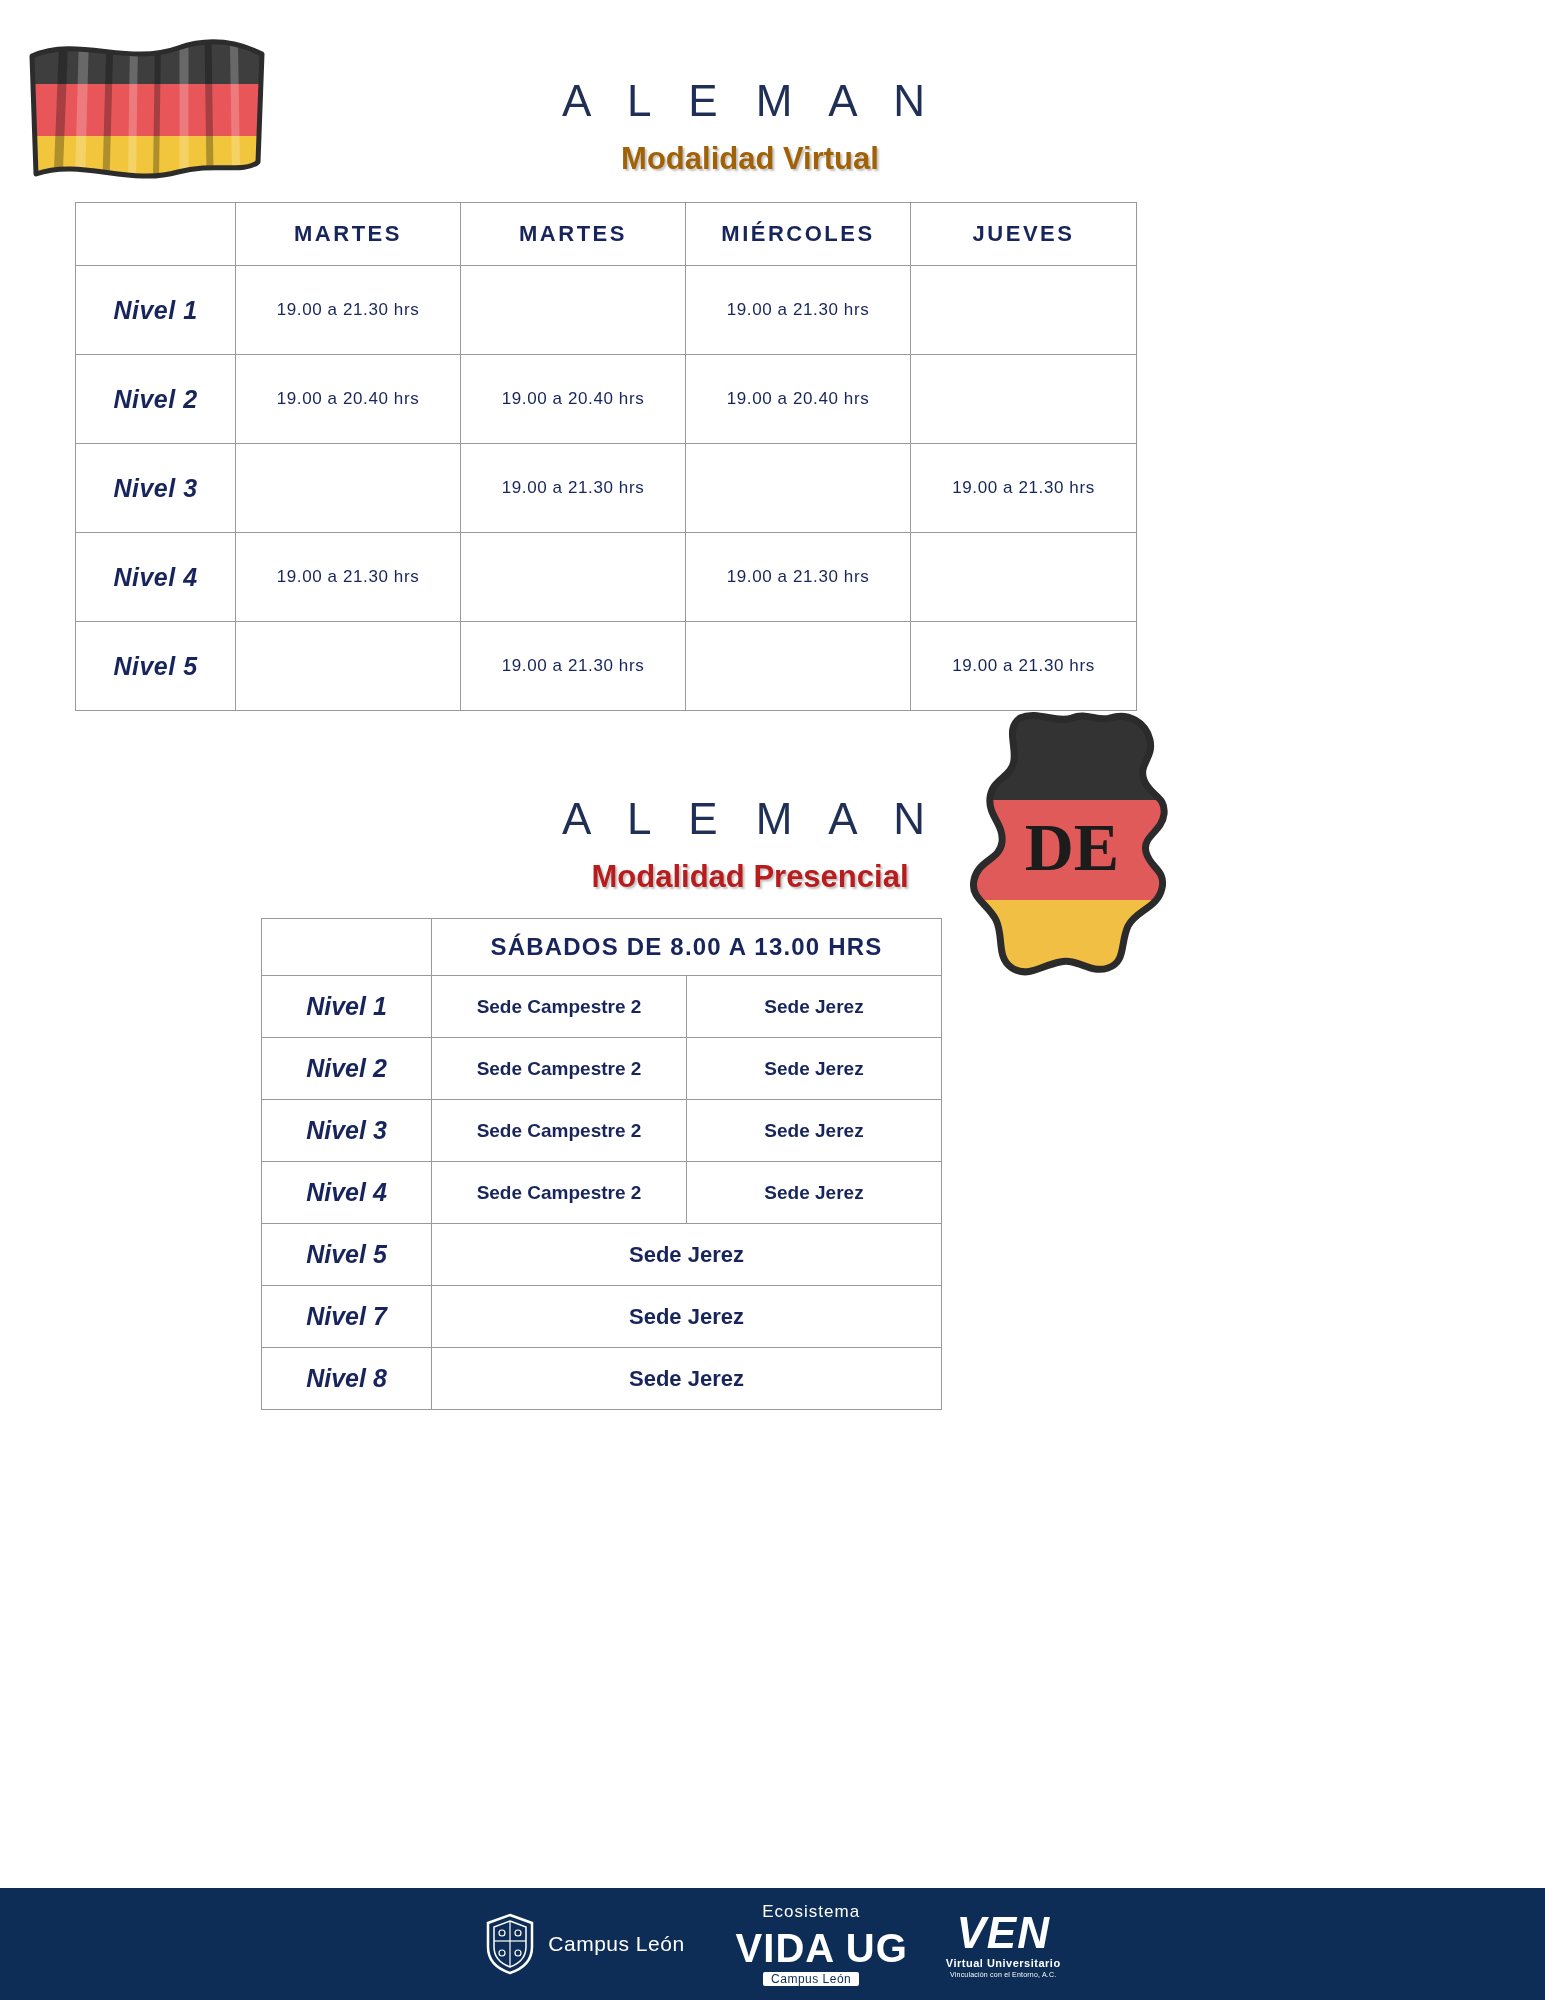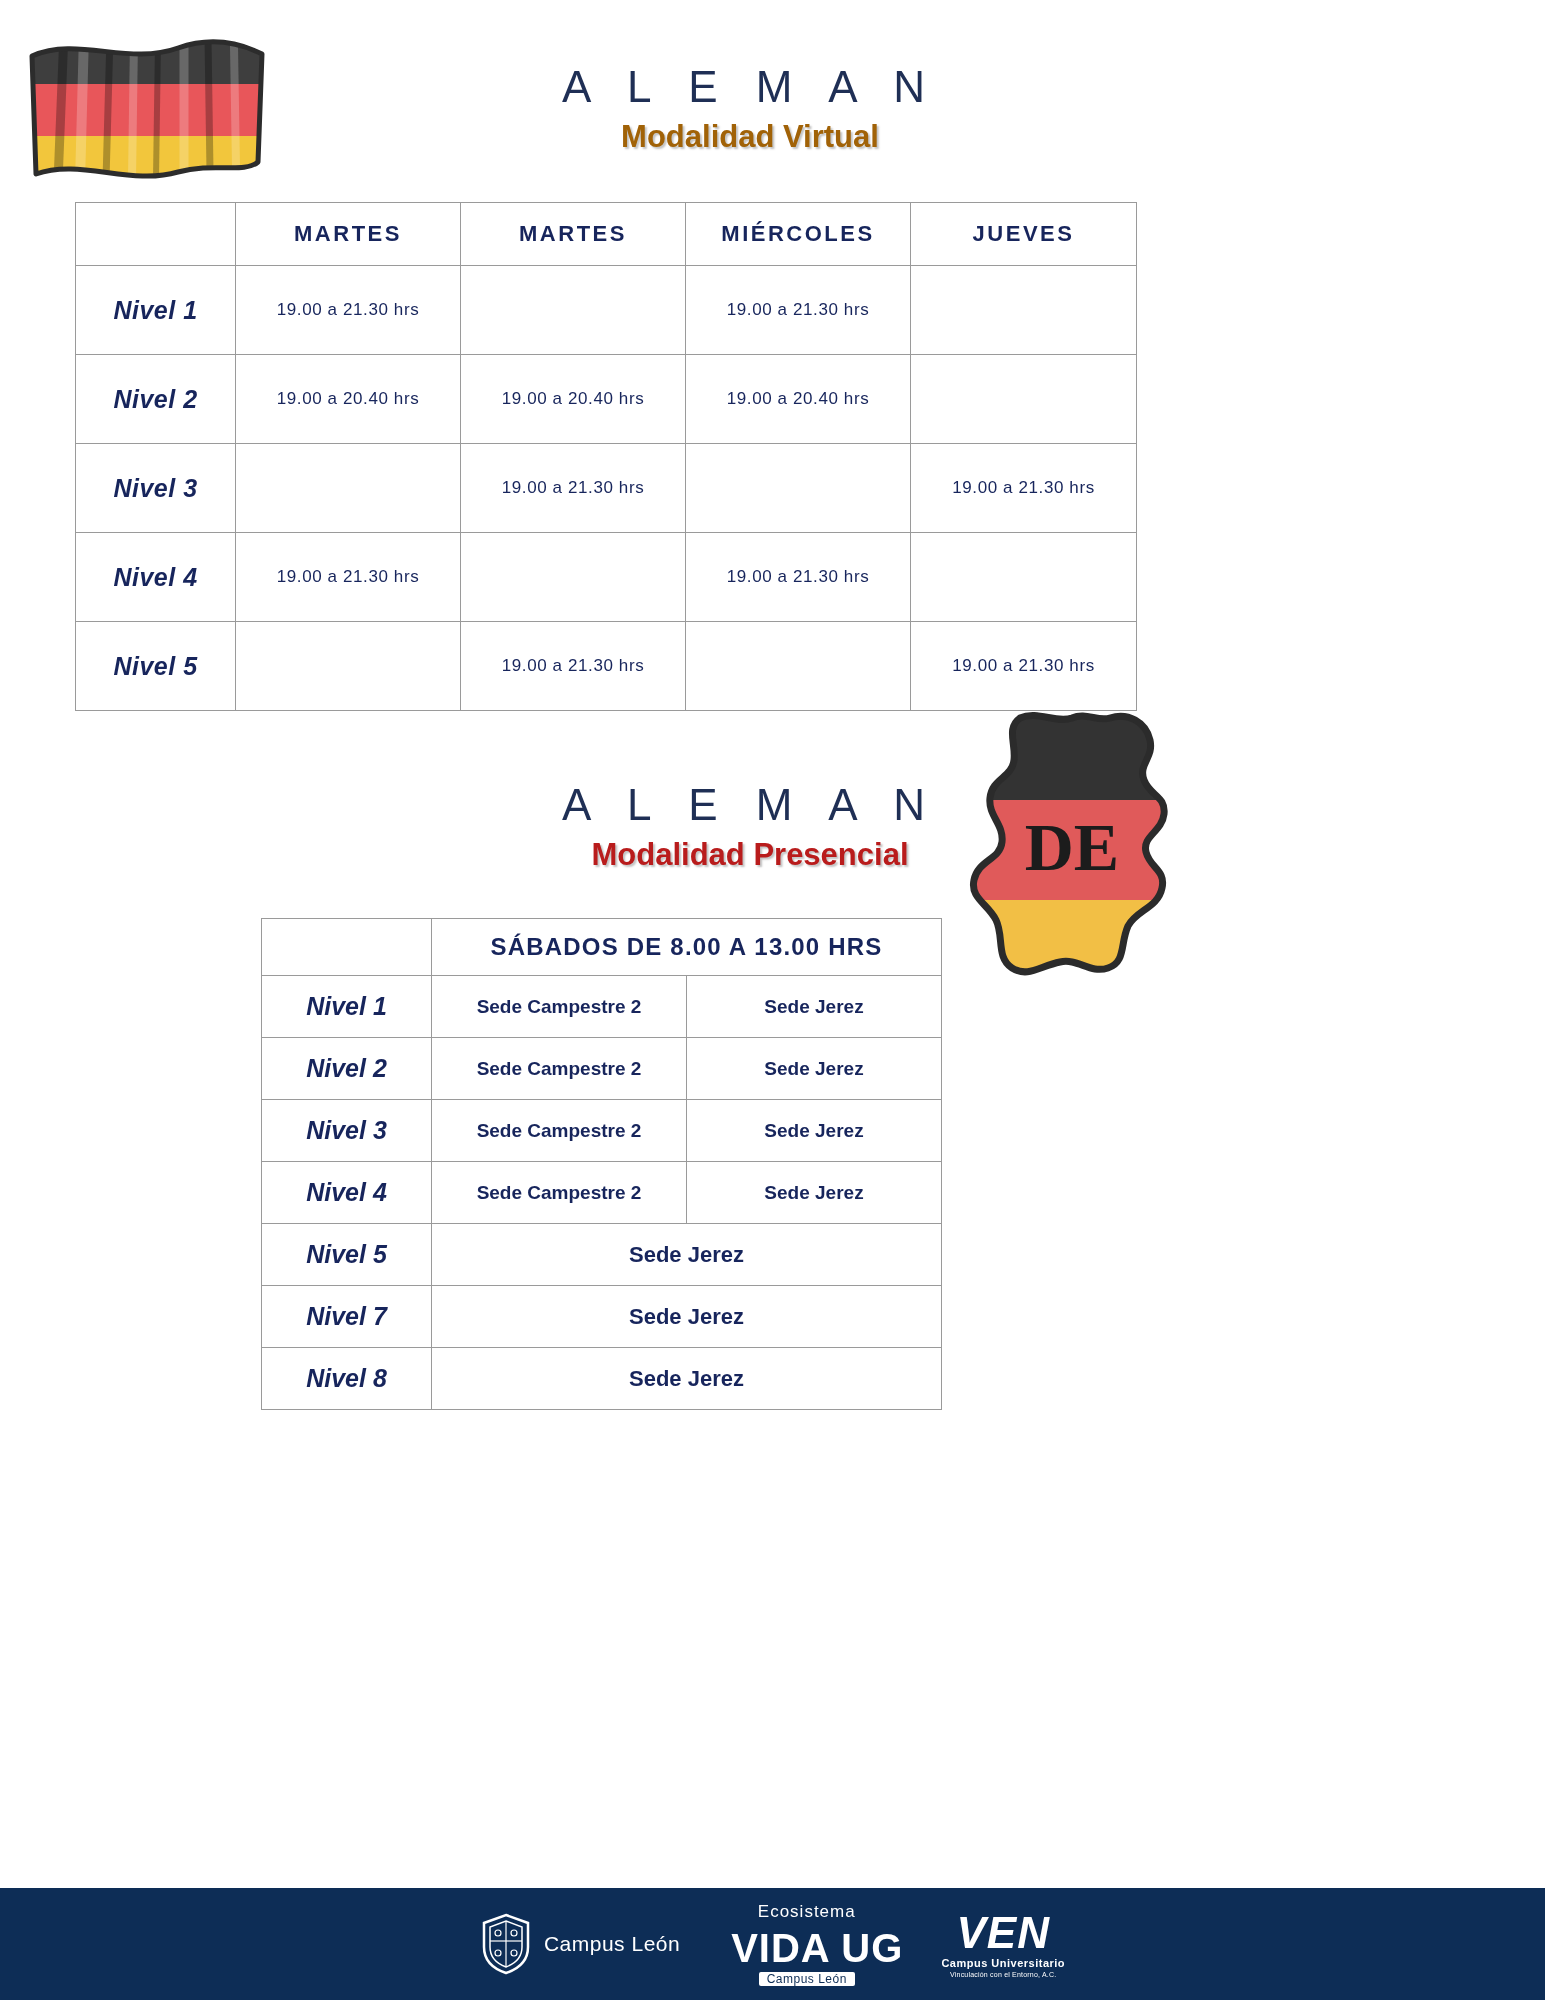--- a/index.html
+++ b/index.html
@@ -39,21 +39,21 @@
     top: 780px;
     width: 900px;
     text-align: center;
   }
   .main-title {
     font-size: 44px;
     letter-spacing: 13px;
     color: #1f2f55;
     font-weight: 400;
     font-family: "Liberation Sans", sans-serif;
-    margin: 0;
+    margin: 14px;
     line-height: 1.15;
   }
   .sub-title {
     font-size: 31px;
     font-weight: bold;
     color: #a16207;
     margin: 6px 0 0 0;
     text-shadow: 2px 2px 2px rgba(120,120,120,0.45);
     font-family: "Liberation Sans", sans-serif;
   }
@@ -417,17 +417,17 @@
     </div>
 
     <div class="vida-ug">
       <div class="vida-eco">Ecosistema</div>
       <div class="vida-main">VIDA UG</div>
       <div class="vida-campus">Campus León</div>
     </div>
 
     <div class="ven-logo">
       <div class="ven-main">VEN</div>
-      <div class="ven-sub1">Campus Universitario</div>
+      <div class="ven-sub1">Virtual Universitario</div>
       <div class="ven-sub2">Vinculación con el Entorno, A.C.</div>
     </div>
   </div>
 </div>
 
 </body></html>

